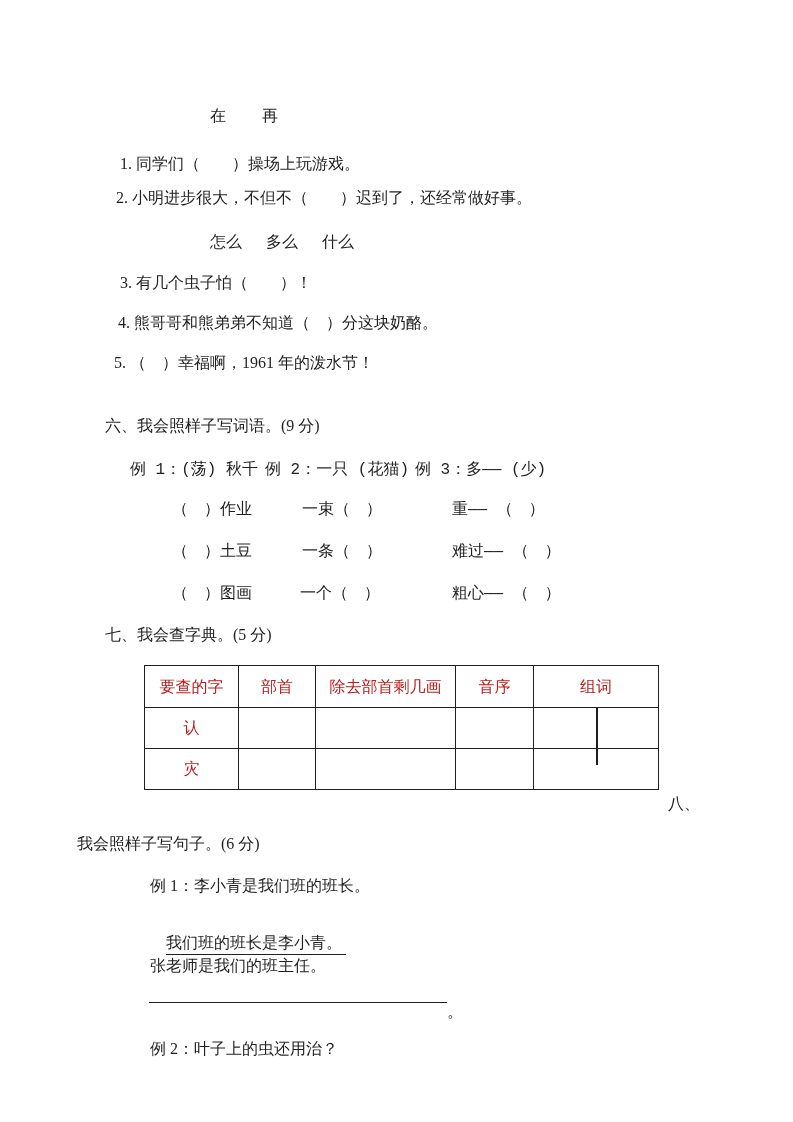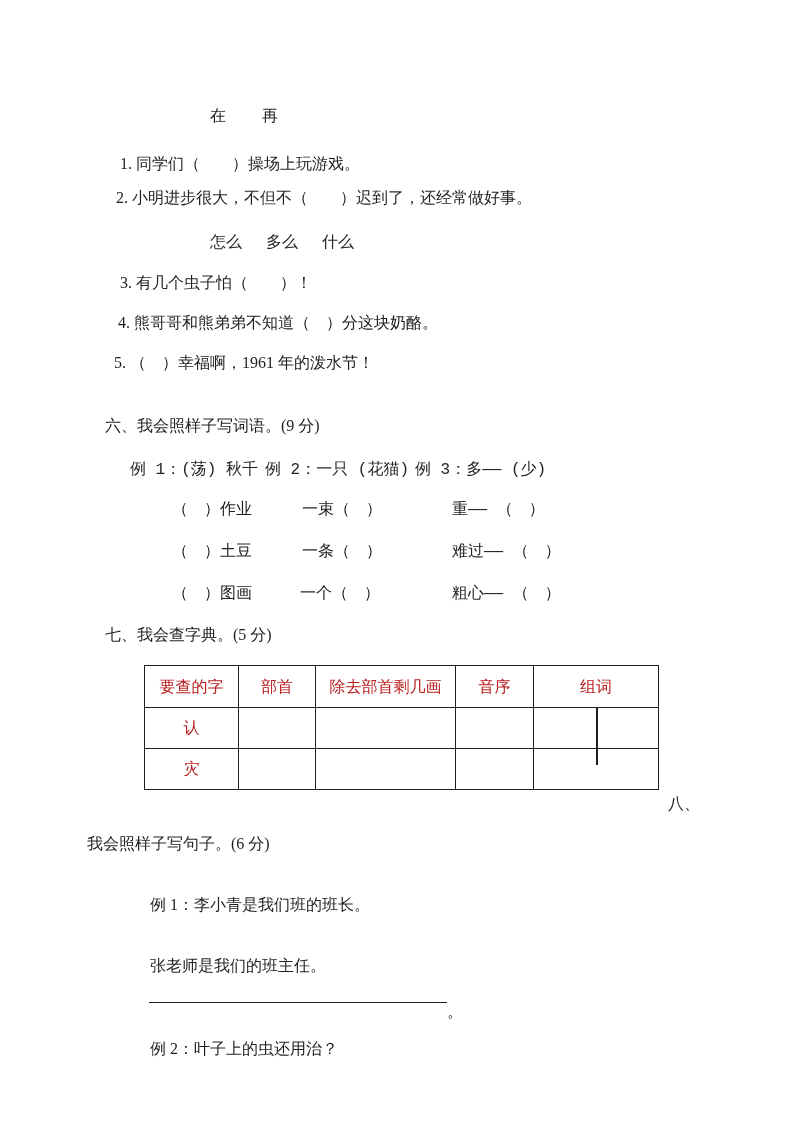--- a/index.html
+++ b/index.html
@@ -128,23 +128,26 @@
         <td></td>
         <td></td>
       </tr>
     </tbody>
       </table>
     <div class="subdiv subdiv-a"></div>
     <div class="subdiv subdiv-b"></div>
   </div>
 
   <div class="line" style="left:668px; top:794px;">八、</div>
-  <div class="line" style="left:87px; top:834px;">我会照样子写句子。(6 分)</div>
+  <div class="line" style="left:77px; top:834px;">我会照样子写句子。(6 分)</div>
 
-  <div class="line" style="left:150px; top:895px;">例 1：李小青是我们班的班长。</div>
+  <div class="line" style="left:150px; top:876px;">例 1：李小青是我们班的班长。</div>
+  <div class="line" style="left:150px; top:913px;">
+    <span class="underlined">我们班的班长是李小青。</span>
+  </div>
   <div class="line" style="left:150px; top:956px;">张老师是我们的班主任。</div>
 
   <div class="blankline" style="left:149px; top:1002px; width:298px;"></div>
   <div class="line" style="left:447px; top:1002px;">。</div>
 
   <div class="line" style="left:150px; top:1039px;">例 2：叶子上的虫还用治？</div>
 
 </div>
 
 </body></html>

